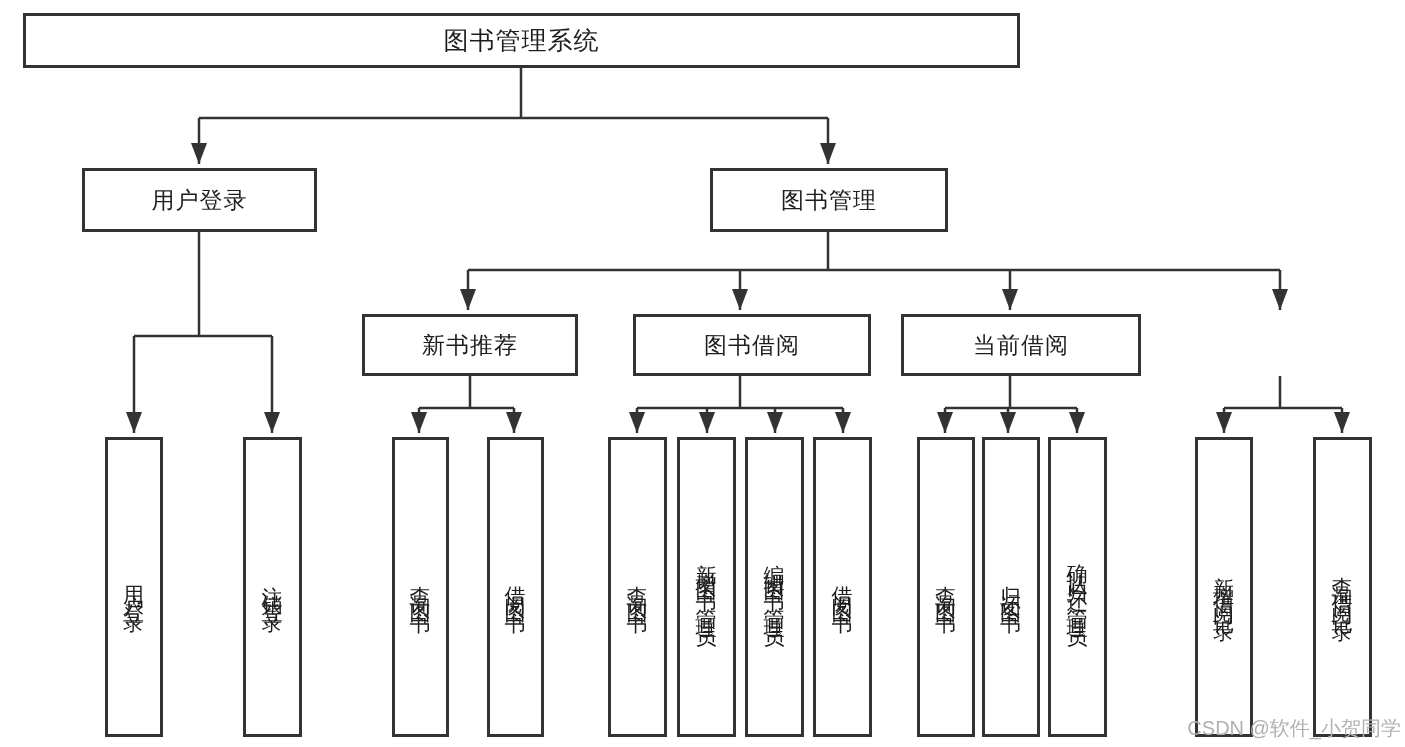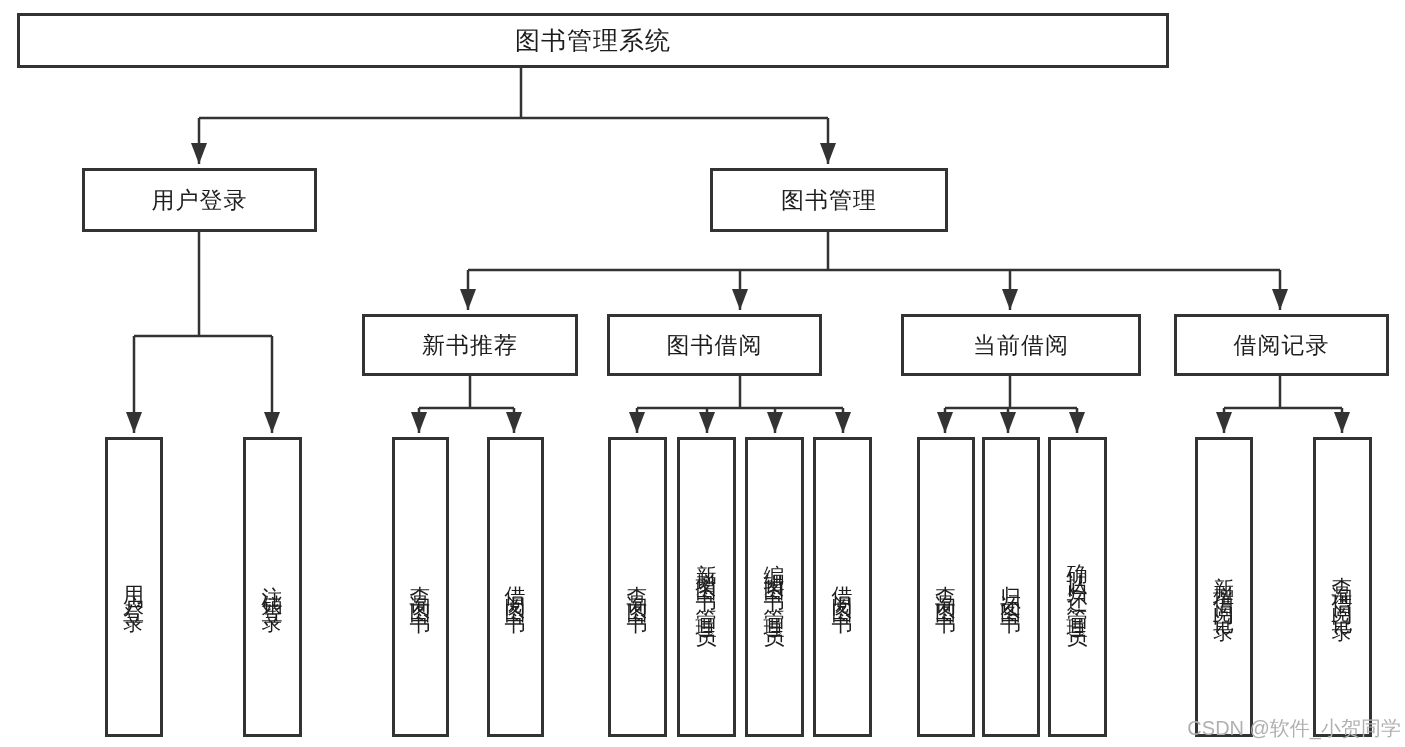--- a/index.html
+++ b/index.html
@@ -112,42 +112,39 @@
     <path class="cline" d="M1010 376 V408 M945 408 H1077"></path>
     <path class="cline" d="M945 408 V433" marker-end="url(#arrow)"></path>
     <path class="cline" d="M1008 408 V433" marker-end="url(#arrow)"></path>
     <path class="cline" d="M1077 408 V433" marker-end="url(#arrow)"></path>
 
     <path class="cline" d="M1280 376 V408 M1224 408 H1342"></path>
     <path class="cline" d="M1224 408 V433" marker-end="url(#arrow)"></path>
     <path class="cline" d="M1342 408 V433" marker-end="url(#arrow)"></path>
   </svg>
 
-  <div class="hbox root-title" style="left:17px;top:13px;width:1152px;height:55px">
+  <div class="hbox root-title" style="left:23px;top:13px;width:997px;height:55px">
     <span>图书管理系统</span>
   </div>
 
   <div class="hbox" style="left:82px;top:168px;width:235px;height:64px">
     <span>用户登录</span>
   </div>
   <div class="hbox" style="left:362px;top:314px;width:216px;height:62px">
     <span>新书推荐</span>
   </div>
 
   <div class="hbox" style="left:710px;top:168px;width:238px;height:64px">
     <span>图书管理</span>
   </div>
-  <div class="hbox" style="left:607px;top:314px;width:215px;height:62px">
+  <div class="hbox" style="left:633px;top:314px;width:238px;height:62px">
     <span>图书借阅</span>
   </div>
   <div class="hbox" style="left:901px;top:314px;width:240px;height:62px">
     <span>当前借阅</span>
-  </div>
-  <div class="hbox" style="left:1174px;top:314px;width:215px;height:62px">
-    <span>借阅记录</span>
   </div>
 
   <div class="vbox" style="left:105px;width:58px">
     <span>用户登录</span>
   </div>
   <div class="vbox" style="left:243px;width:59px">
     <span>注销登录</span>
   </div>
 
   <div class="vbox" style="left:392px;width:57px">

